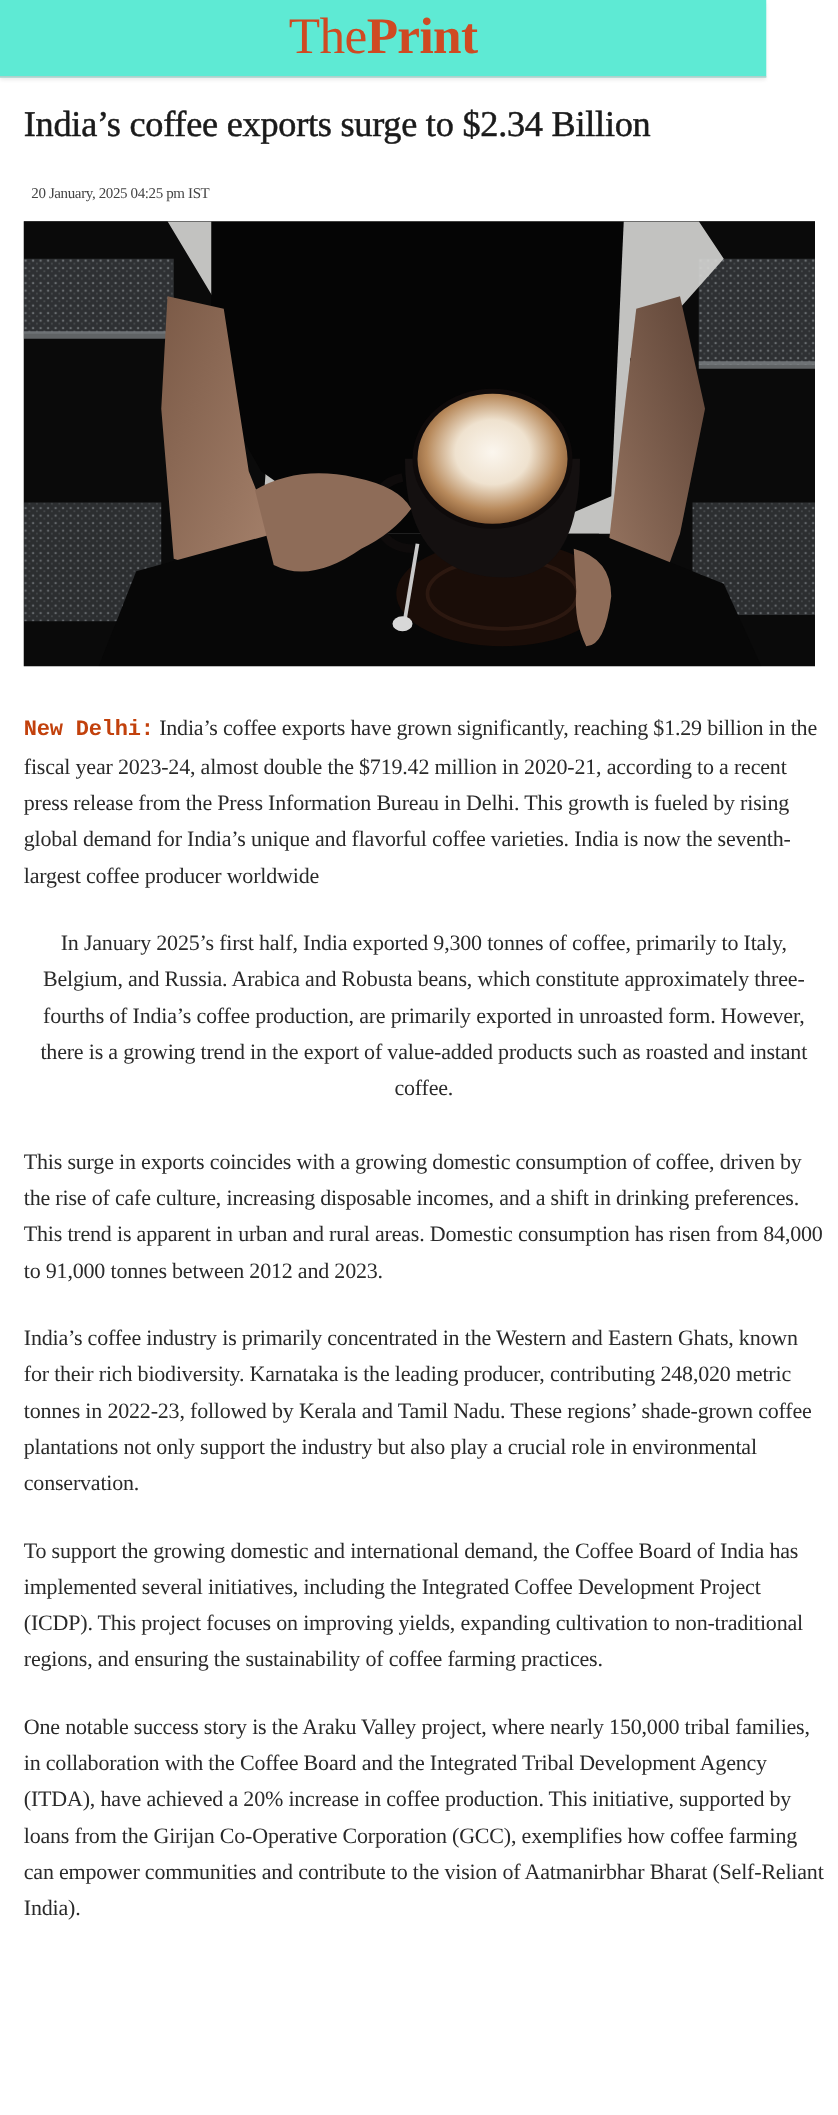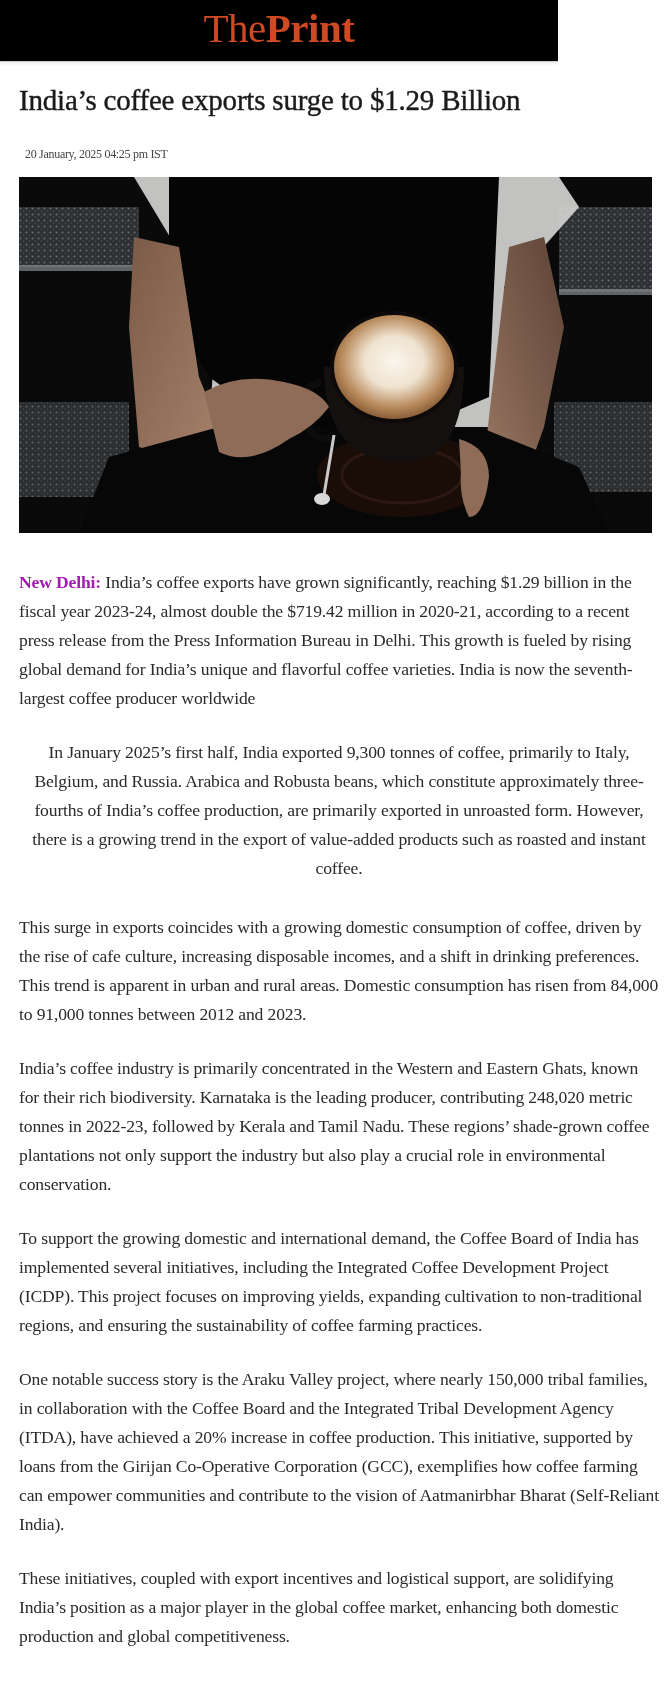--- a/index.html
+++ b/index.html
@@ -1,38 +1,38 @@
 <!DOCTYPE html>
 <html><head>
 <meta charset="utf-8">
 <style>
   html, body { margin: 0; padding: 0; background: #ffffff; }
   body { width: 670px; height: 1692px; overflow: hidden; position: relative; font-family: "DejaVu Serif", serif; color: #222; }
-  .header { position: absolute; left: 0; top: 0; width: 558px; height: 61px; background: #000000; border-bottom: 1px solid #c9c9c9; box-shadow: 0 2px 3px rgba(0,0,0,0.08); }
+  .header { position: absolute; left: 0; top: 0; width: 613px; height: 61px; background: #5eead4; border-bottom: 1px solid #c9c9c9; box-shadow: 0 2px 3px rgba(0,0,0,0.08); }
   .logo { position: absolute; left: 0; right: 0; top: 4px; text-align: center; font-family: "Liberation Serif", serif; font-size: 41px; color: #cf4a22; letter-spacing: -0.5px; line-height: 48px; }
   .logo .the { font-weight: normal; }
   .logo .print { font-weight: bold; }
   .title { position: absolute; left: 19px; top: 82px; margin: 0; font-family: "Liberation Serif", serif; font-size: 29px; font-weight: normal; color: #1a1a1a; letter-spacing: -0.2px; line-height: 36px; -webkit-text-stroke: 0.4px #1a1a1a; }
   .dateline { position: absolute; left: 25px; top: 147px; font-family: "Liberation Serif", serif; font-size: 12px; color: #444; letter-spacing: -0.3px; }
   .hero { position: absolute; left: 19px; top: 177px; width: 633px; height: 356px; background: #0b0b0b; overflow: hidden; }
   .article { position: absolute; left: 19px; top: 568px; width: 640px; }
   .article p { margin: 0 0 25px 0; font-family: "Liberation Serif", serif; font-size: 17.6px; line-height: 29px; color: #2a2a2a; letter-spacing: -0.15px; }
   .article p.gap { margin-bottom: 30px; text-align: center; }
-  .article b { font-weight: bold; color: #a21caf; }
+  .article b { font-weight: bold; color: #c2410c; font-family: Liberation Mono, monospace; }
 </style>
 </head>
 <body>
 
 <header class="header">
   <div class="logo">
     <span class="the">The</span><span class="print">Print</span>
   </div>
 </header>
 
-<h1 class="title">India’s coffee exports surge to $1.29 Billion</h1>
+<h1 class="title">India’s coffee exports surge to $2.34 Billion</h1>
 
 <div class="dateline">20 January, 2025 04:25 pm IST</div>
 
 <div class="hero" aria-label="Woman holding a cup of latte with latte art over a saucer">
   <svg width="633" height="356" viewBox="0 0 633 356" xmlns="http://www.w3.org/2000/svg">
     <defs>
       <radialGradient id="foam" cx="50%" cy="45%" r="55%">
         <stop offset="0%" stop-color="#fbf6ee"></stop>
         <stop offset="45%" stop-color="#efe2cf"></stop>
         <stop offset="80%" stop-color="#b88a5c"></stop>
@@ -87,14 +87,13 @@
   </svg>
 </div>
 
 <div class="article">
   <p><b>New Delhi:</b><span> India’s coffee exports have grown significantly, reaching $1.29 billion in the fiscal year 2023-24, almost double the $719.42 million in 2020-21, according to a recent press release from the Press Information Bureau in Delhi. This growth is fueled by rising global demand for India’s unique and flavorful coffee varieties. India is now the seventh-largest coffee producer worldwide</span></p>
   <p class="gap">In January 2025’s first half, India exported 9,300 tonnes of coffee, primarily to Italy, Belgium, and Russia. Arabica and Robusta beans, which constitute approximately three-fourths of India’s coffee production, are primarily exported in unroasted form. However, there is a growing trend in the export of value-added products such as roasted and instant coffee.</p>
   <p>This surge in exports coincides with a growing domestic consumption of coffee, driven by the rise of cafe culture, increasing disposable incomes, and a shift in drinking preferences. This trend is apparent in urban and rural areas. Domestic consumption has risen from 84,000 to 91,000 tonnes between 2012 and 2023.</p>
   <p>India’s coffee industry is primarily concentrated in the Western and Eastern Ghats, known for their rich biodiversity. Karnataka is the leading producer, contributing 248,020 metric tonnes in 2022-23, followed by Kerala and Tamil Nadu. These regions’ shade-grown coffee plantations not only support the industry but also play a crucial role in environmental conservation.</p>
   <p>To support the growing domestic and international demand, the Coffee Board of India has implemented several initiatives, including the Integrated Coffee Development Project (ICDP). This project focuses on improving yields, expanding cultivation to non-traditional regions, and ensuring the sustainability of coffee farming practices.</p>
   <p>One notable success story is the Araku Valley project, where nearly 150,000 tribal families, in collaboration with the Coffee Board and the Integrated Tribal Development Agency (ITDA), have achieved a 20% increase in coffee production. This initiative, supported by loans from the Girijan Co-Operative Corporation (GCC), exemplifies how coffee farming can empower communities and contribute to the vision of Aatmanirbhar Bharat (Self-Reliant India).</p>
-  <p>These initiatives, coupled with export incentives and logistical support, are solidifying India’s position as a major player in the global coffee market, enhancing both domestic production and global competitiveness.</p>
 </div>
 
 </body></html>

